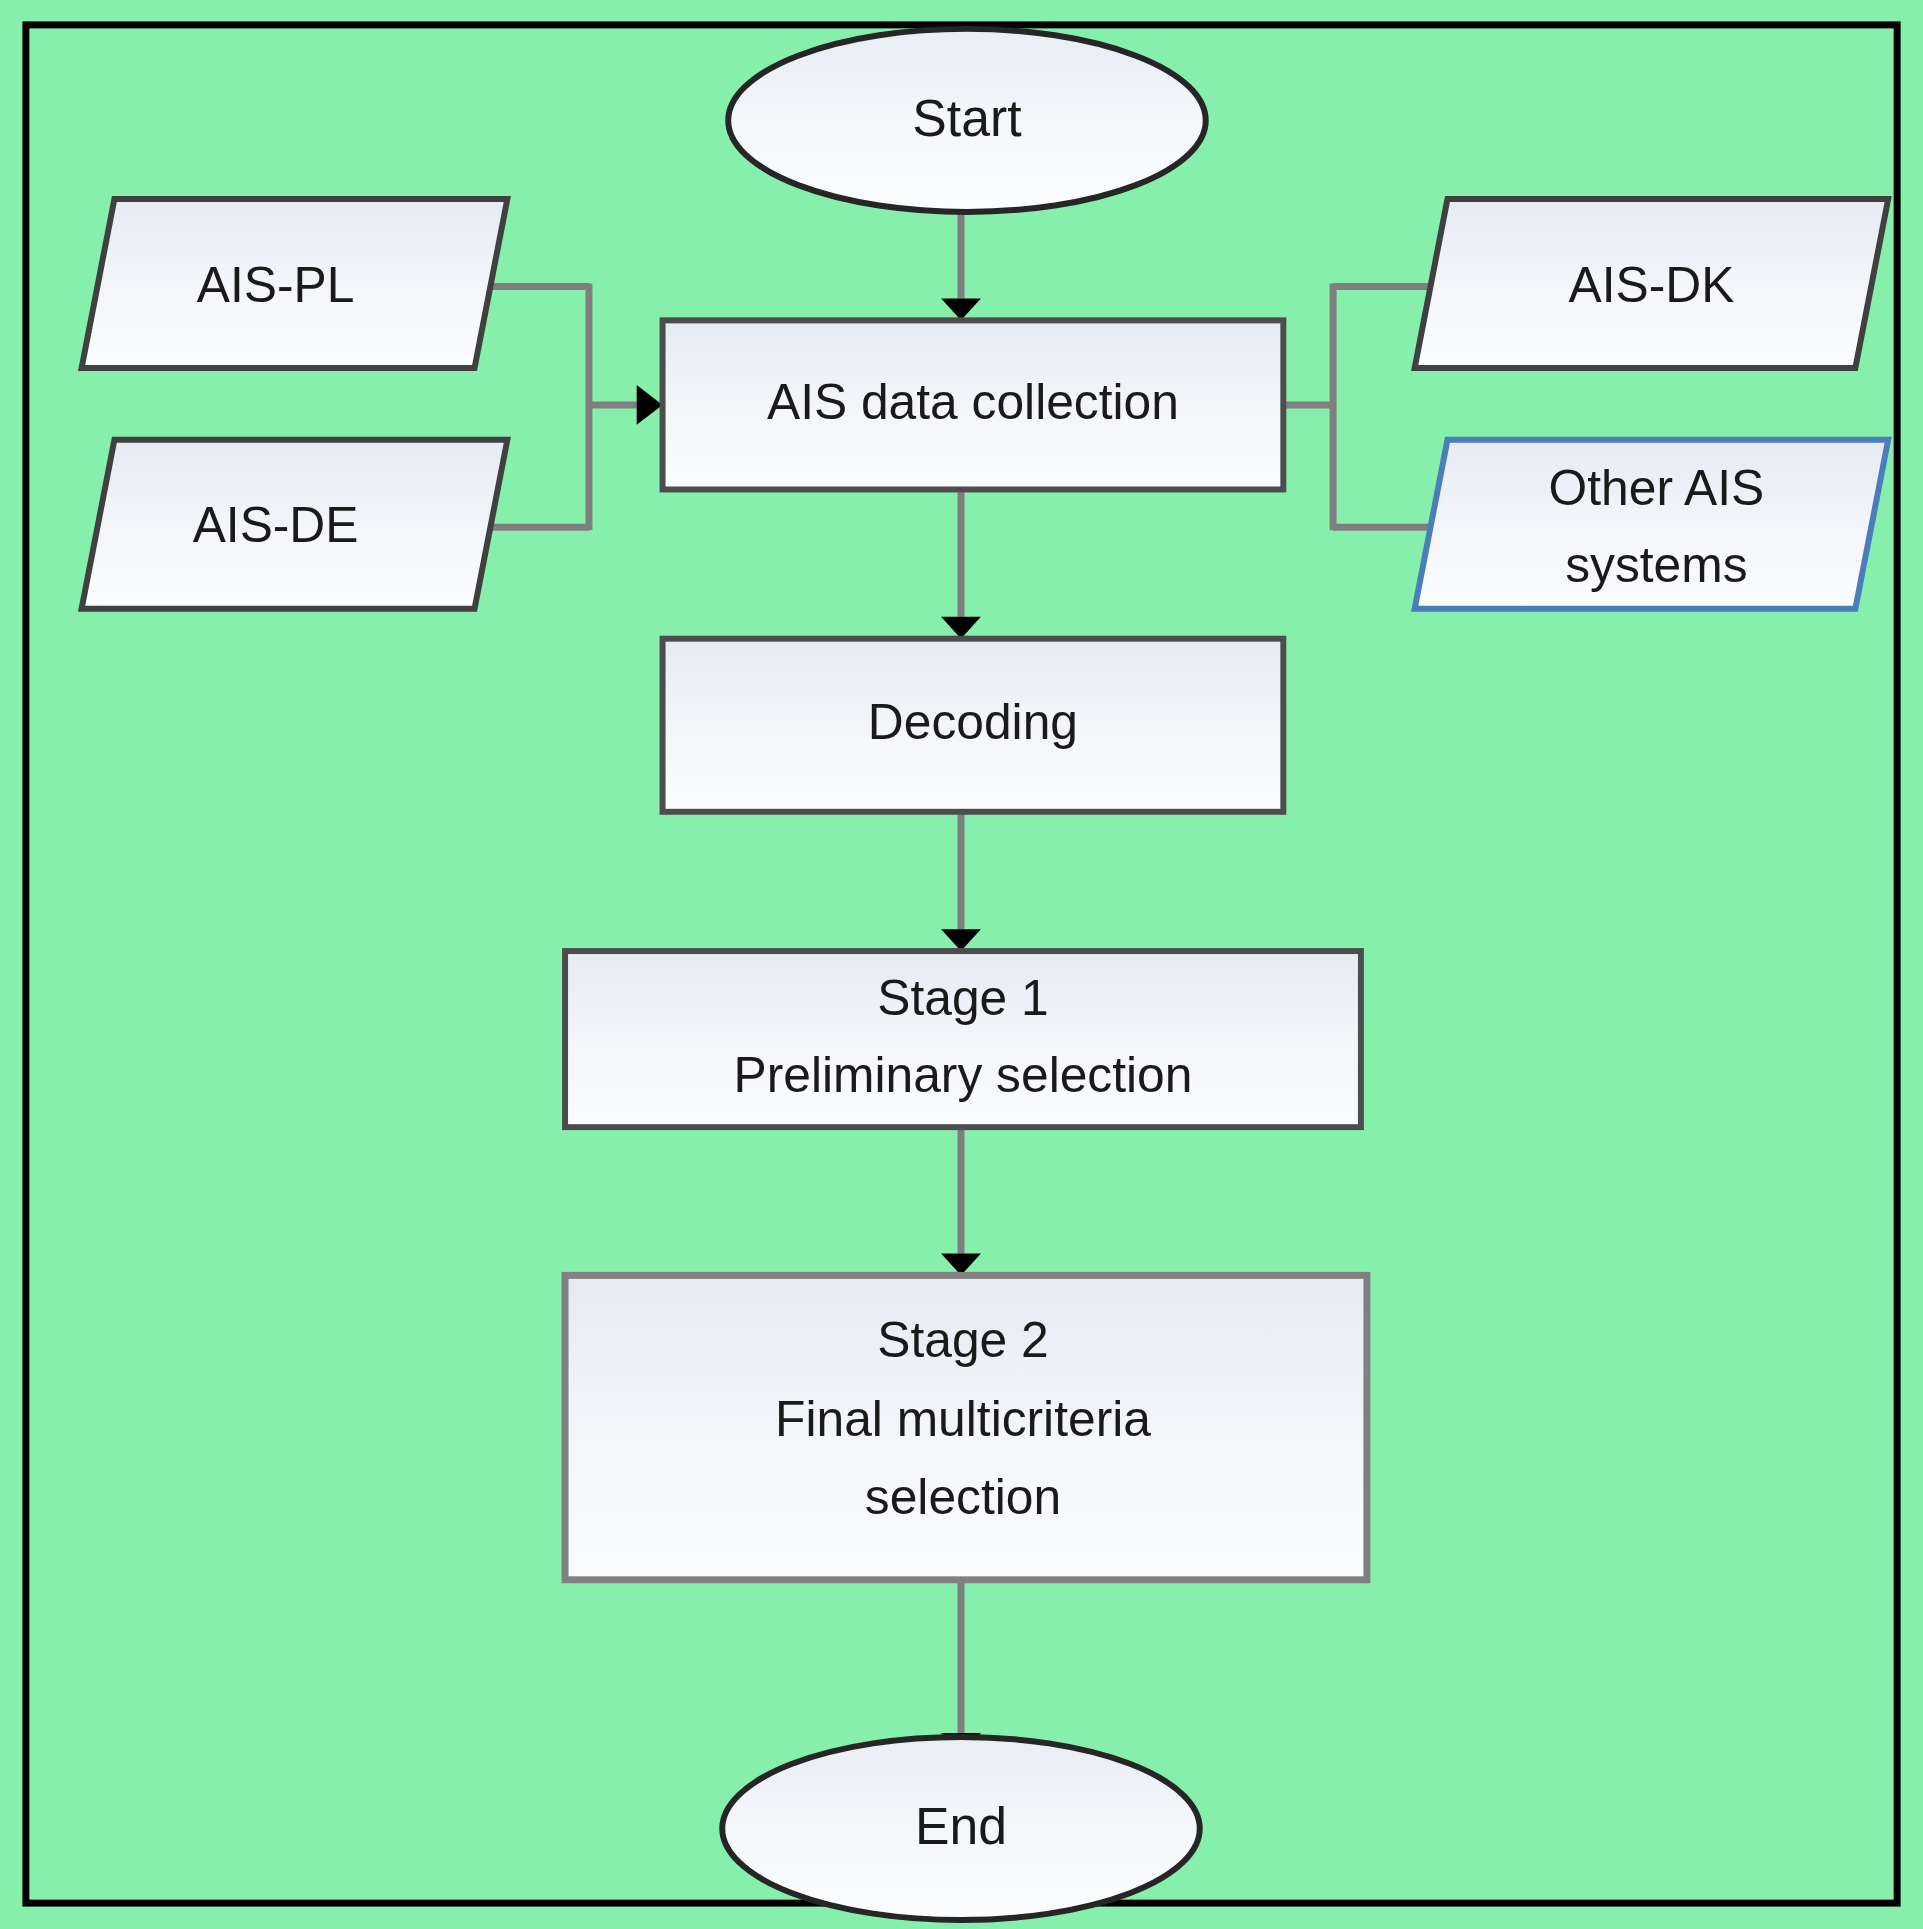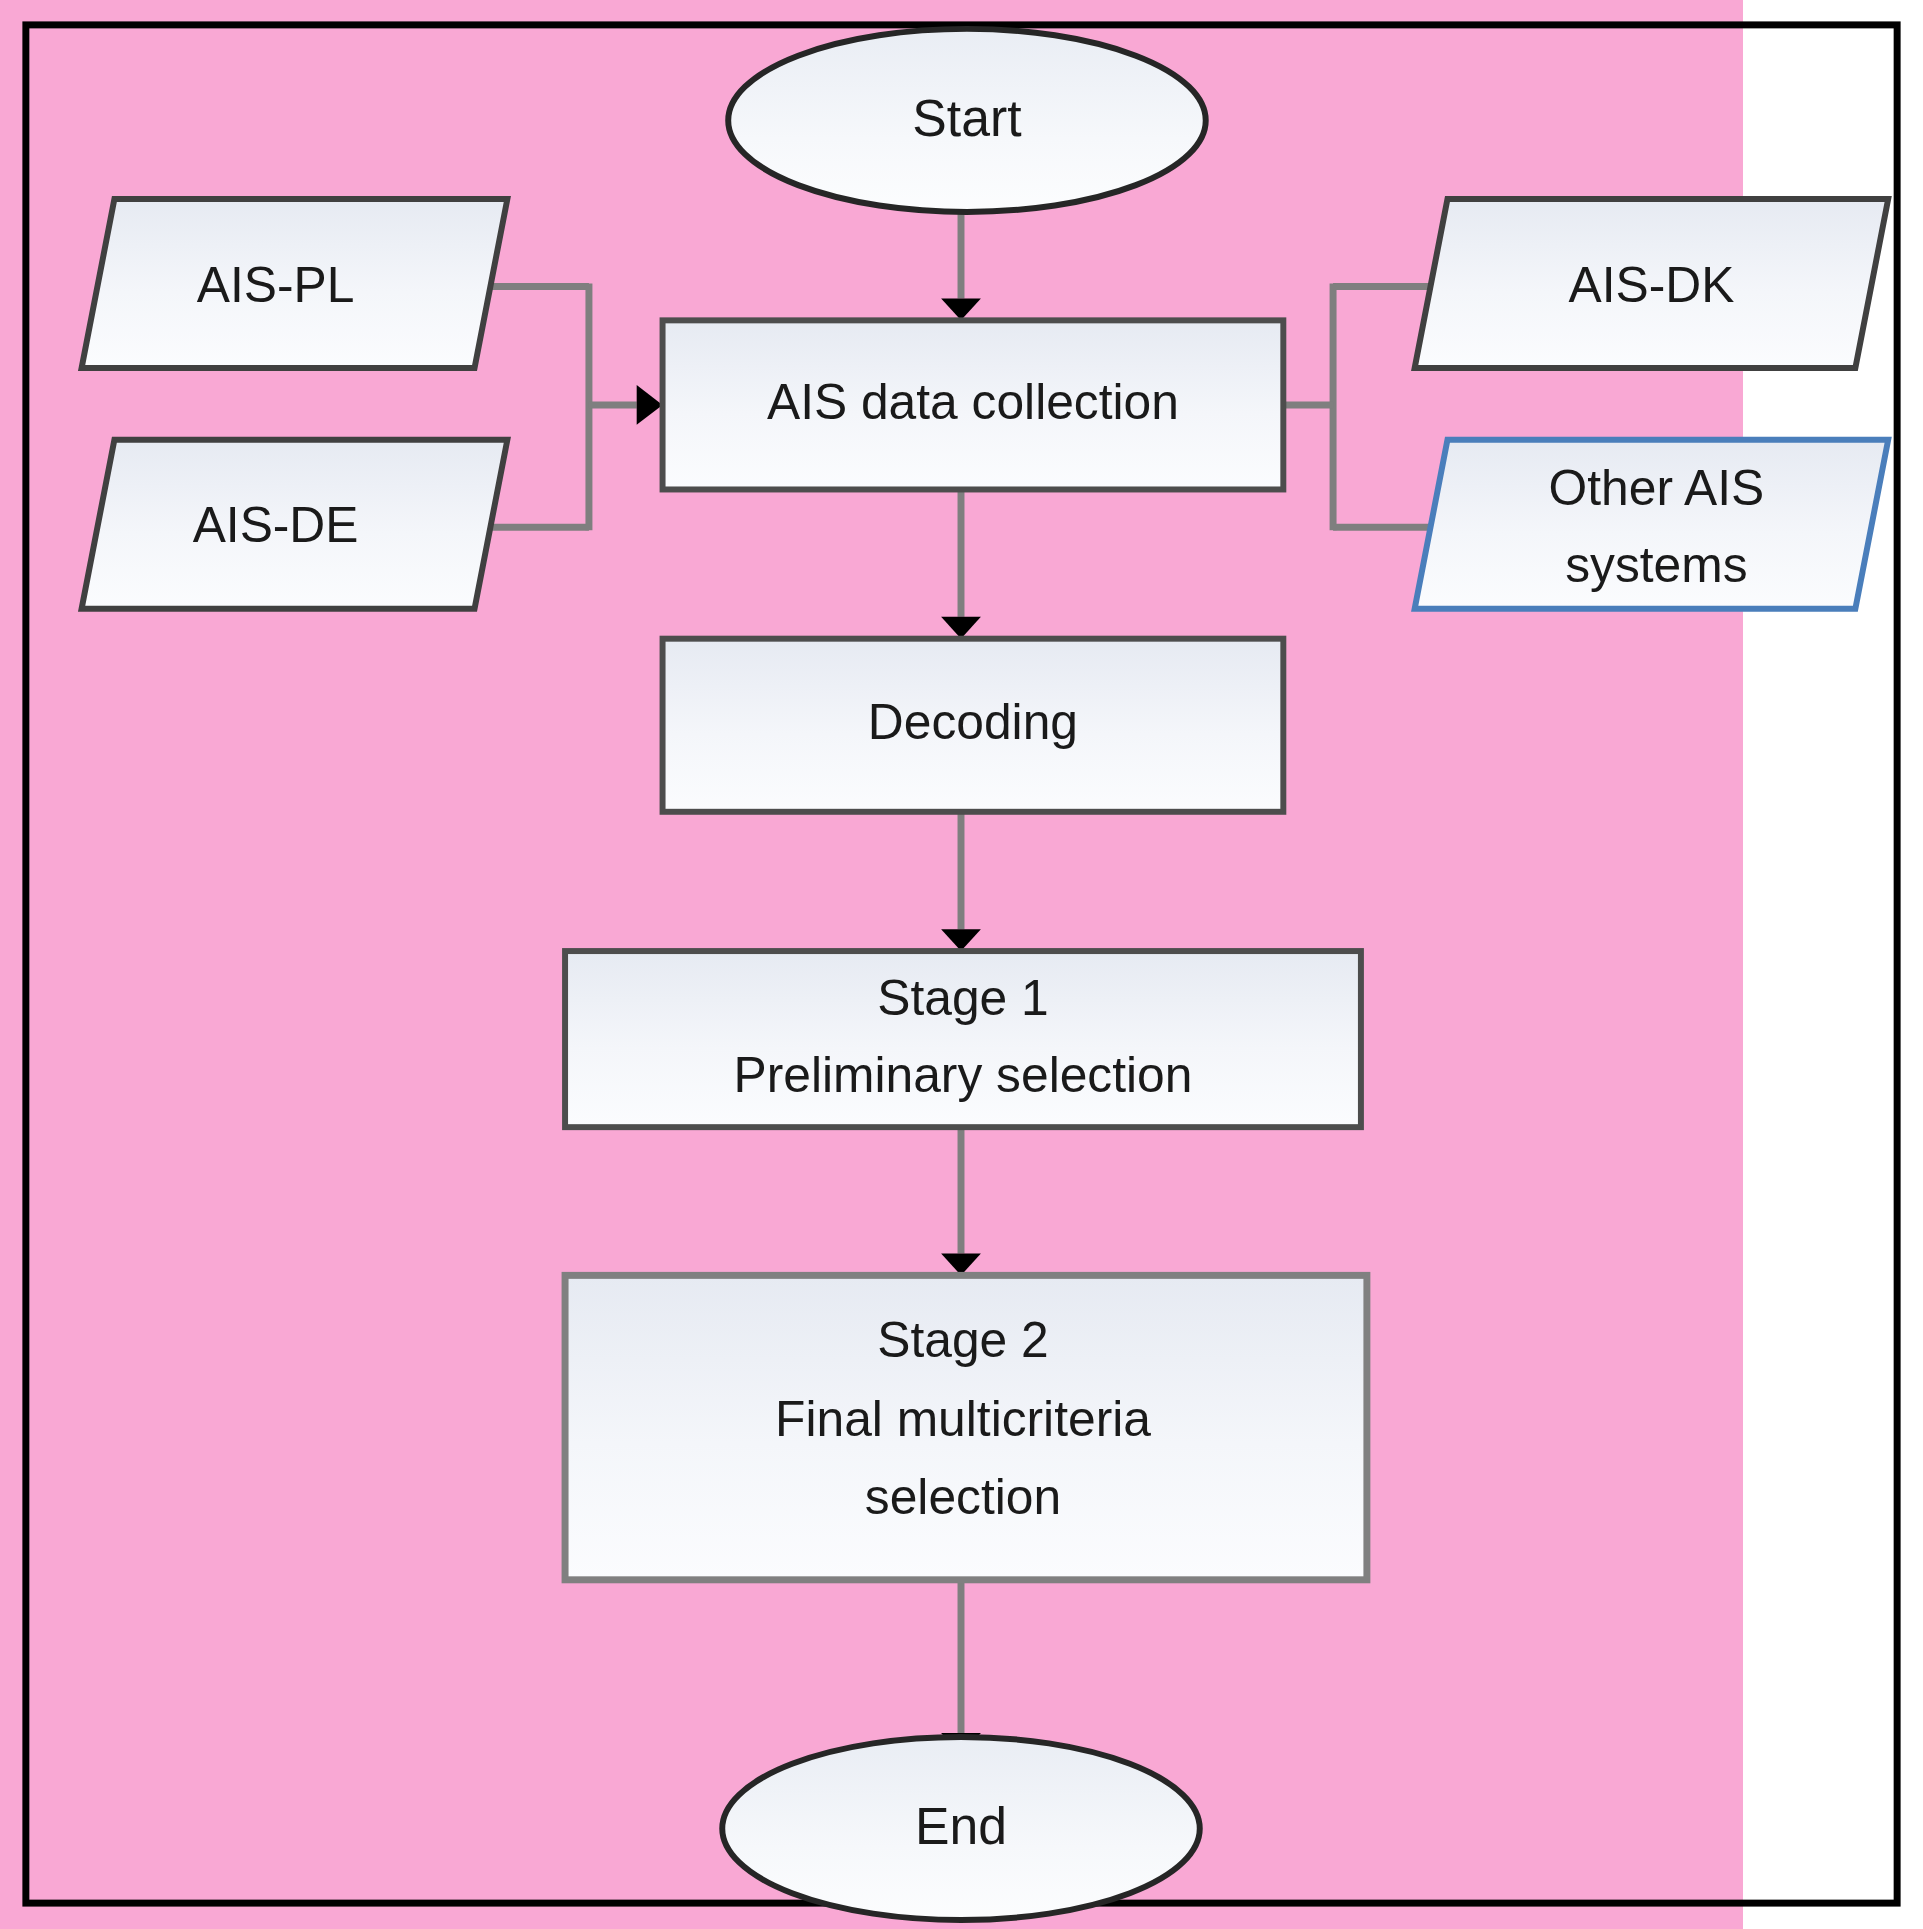--- a/index.html
+++ b/index.html
@@ -8,23 +8,23 @@
     background: #ffffff;
   }
   body {
     width: 1923px;
     height: 1929px;
     font-family: "Liberation Sans", sans-serif;
     overflow: hidden;
   }
   #flowchart-root {
     position: relative;
-    width: 1743px;
+    width: 1923px;
     height: 1929px;
-    background: #f9a8d4;
+    background: #86efac;
   }
   svg#flow-svg {
     display: block;
     width: 1923px;
     height: 1929px;
   }
   .node-label {
     font-family: "Liberation Sans", sans-serif;
     fill: #1a1a1a;
     text-anchor: middle;

